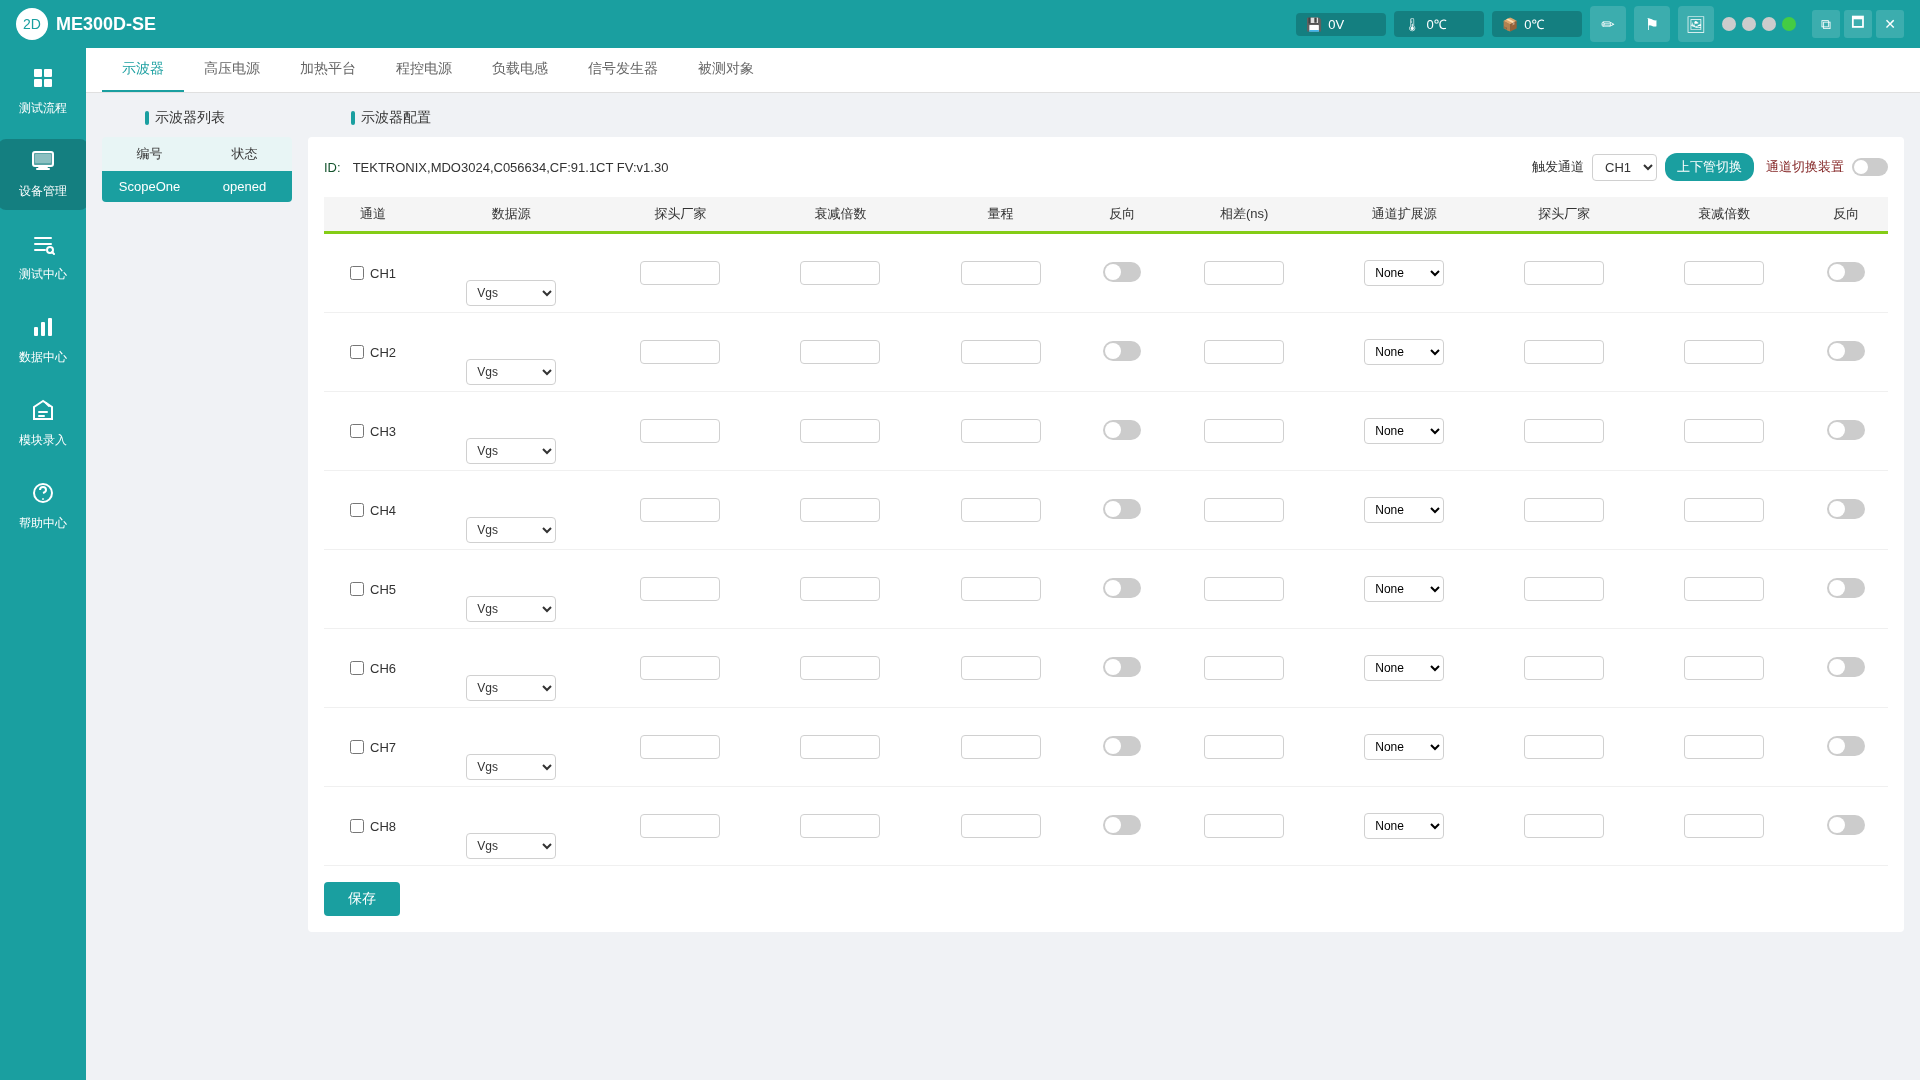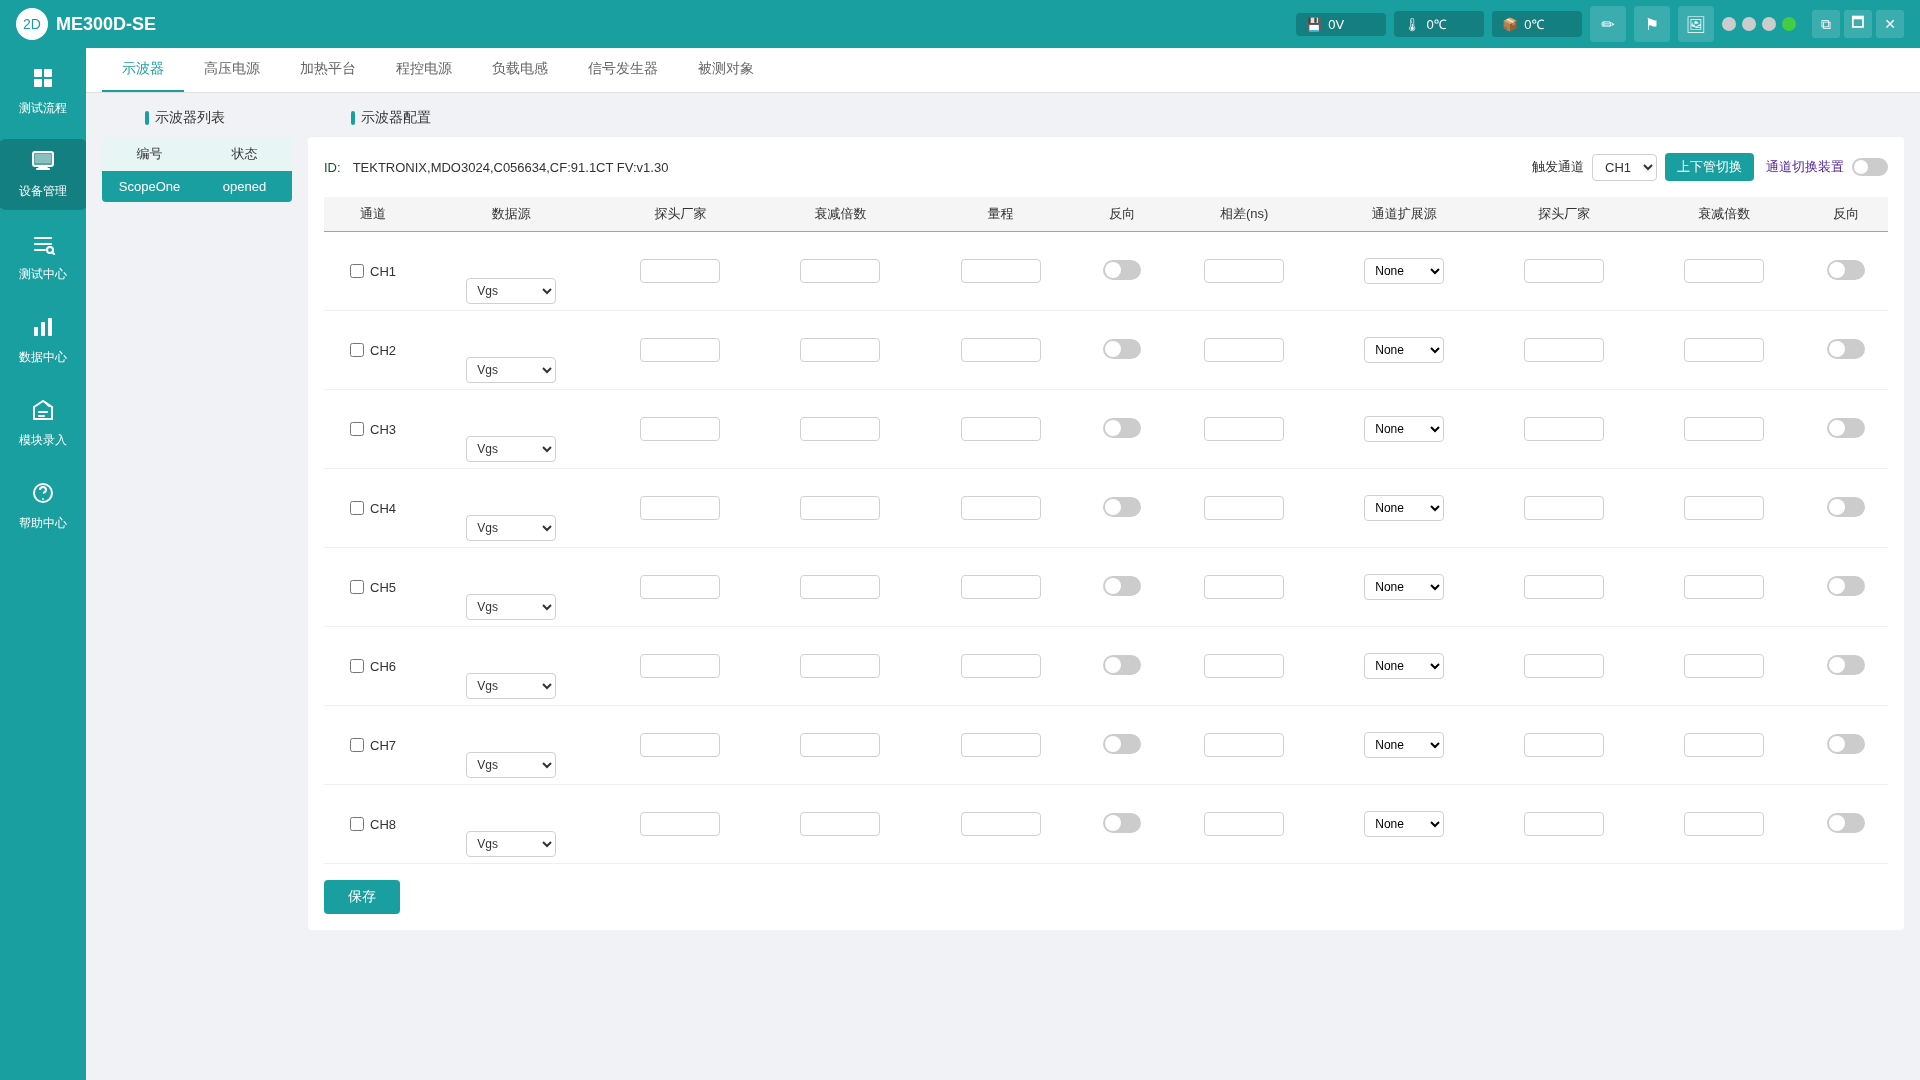--- a/index.html
+++ b/index.html
@@ -261,29 +261,29 @@
       padding: 4px 8px;
       font-size: 13px;
       color: #333;
       background: white;
       cursor: pointer;
     }
     .switch-btn {
       background: #1a9fa0;
       color: white;
       border: none;
-      border-radius: 4px;
+      border-radius: 12px;
       padding: 5px 12px;
       font-size: 13px;
       cursor: pointer;
       white-space: nowrap;
     }
     .channel-switch-label {
       font-size: 13px;
-      color: #4c1d95;
+      color: #7f1d1d;
       margin-left: auto;
       display: flex;
       align-items: center;
       gap: 8px;
       white-space: nowrap;
     }
     .toggle-switch-small {
       width: 36px;
       height: 18px;
       background: #ccc;
@@ -308,21 +308,21 @@
       width: 100%;
       border-collapse: collapse;
       font-size: 13px;
     }
     .channel-table th {
       background: #f5f5f5;
       padding: 8px 6px;
       text-align: center;
       color: #333;
       font-weight: 500;
-      border-bottom: 1px solid #84cc16;
+      border-bottom: 3px solid #84cc16;
       white-space: nowrap;
     }
     .channel-table td {
       padding: 6px 4px;
       text-align: center;
       border-bottom: 1px solid #f0f0f0;
       vertical-align: middle;
     }
     .ch-label {
       font-size: 13px;

